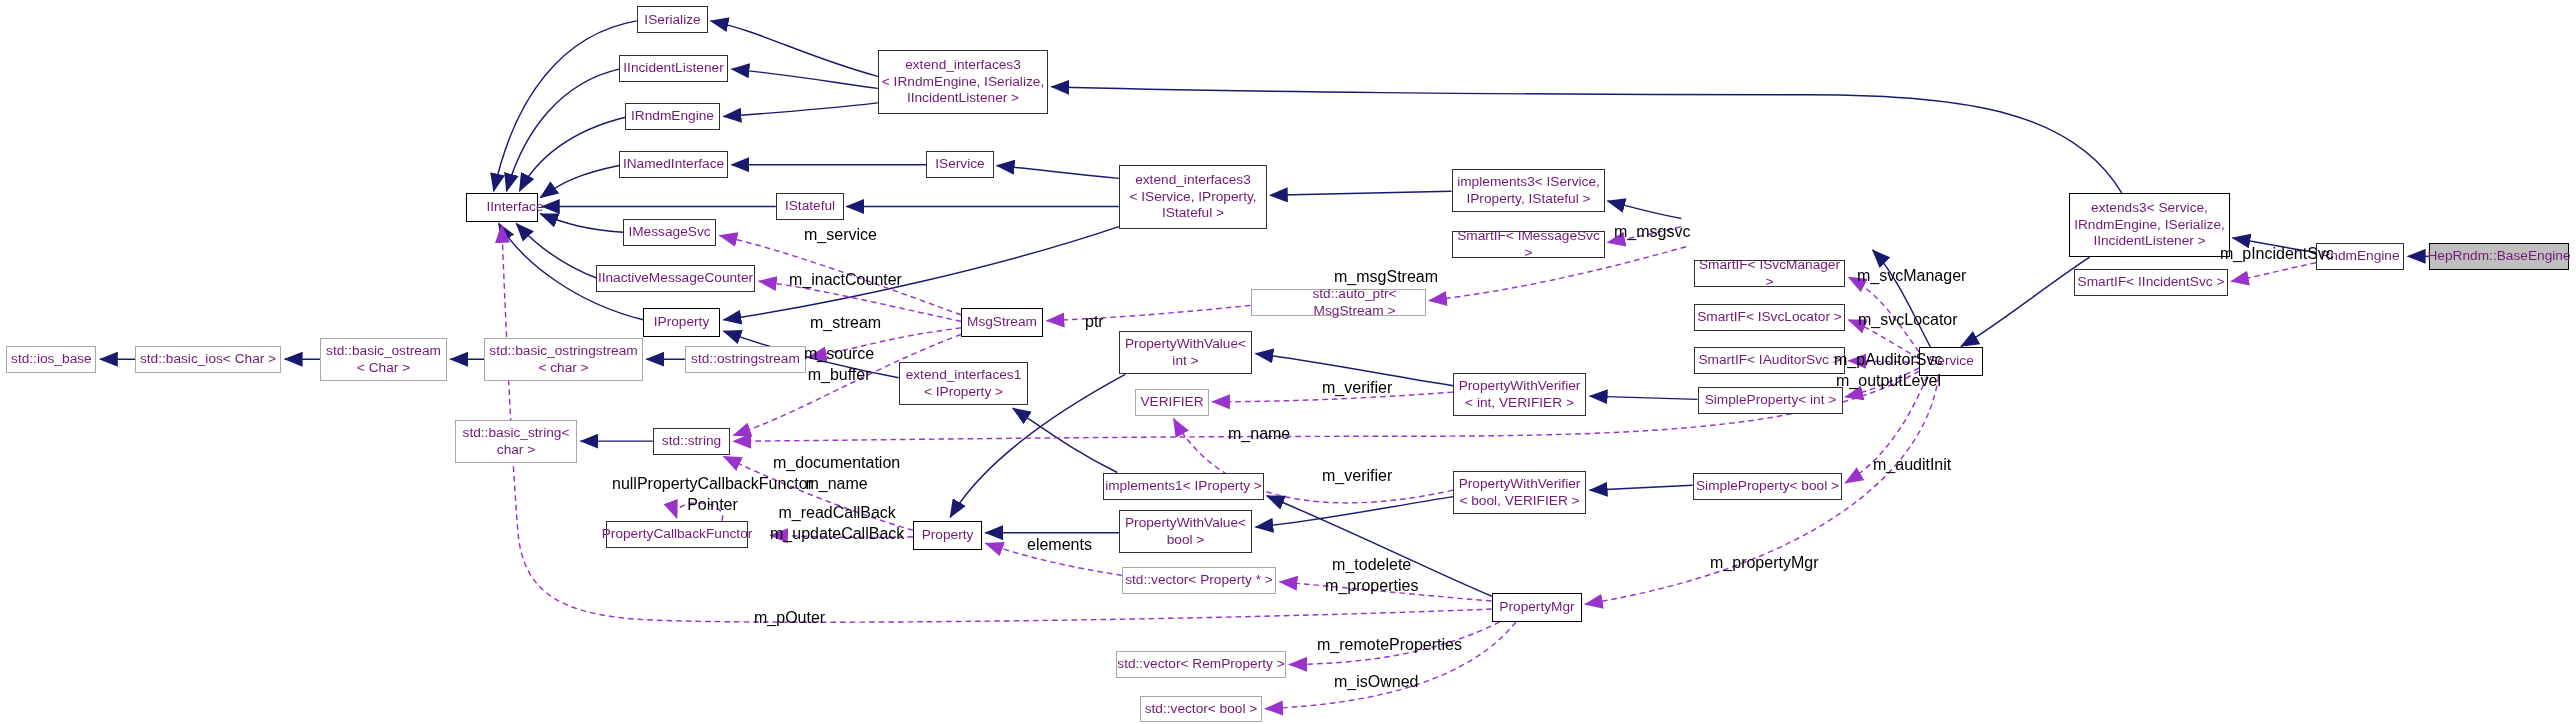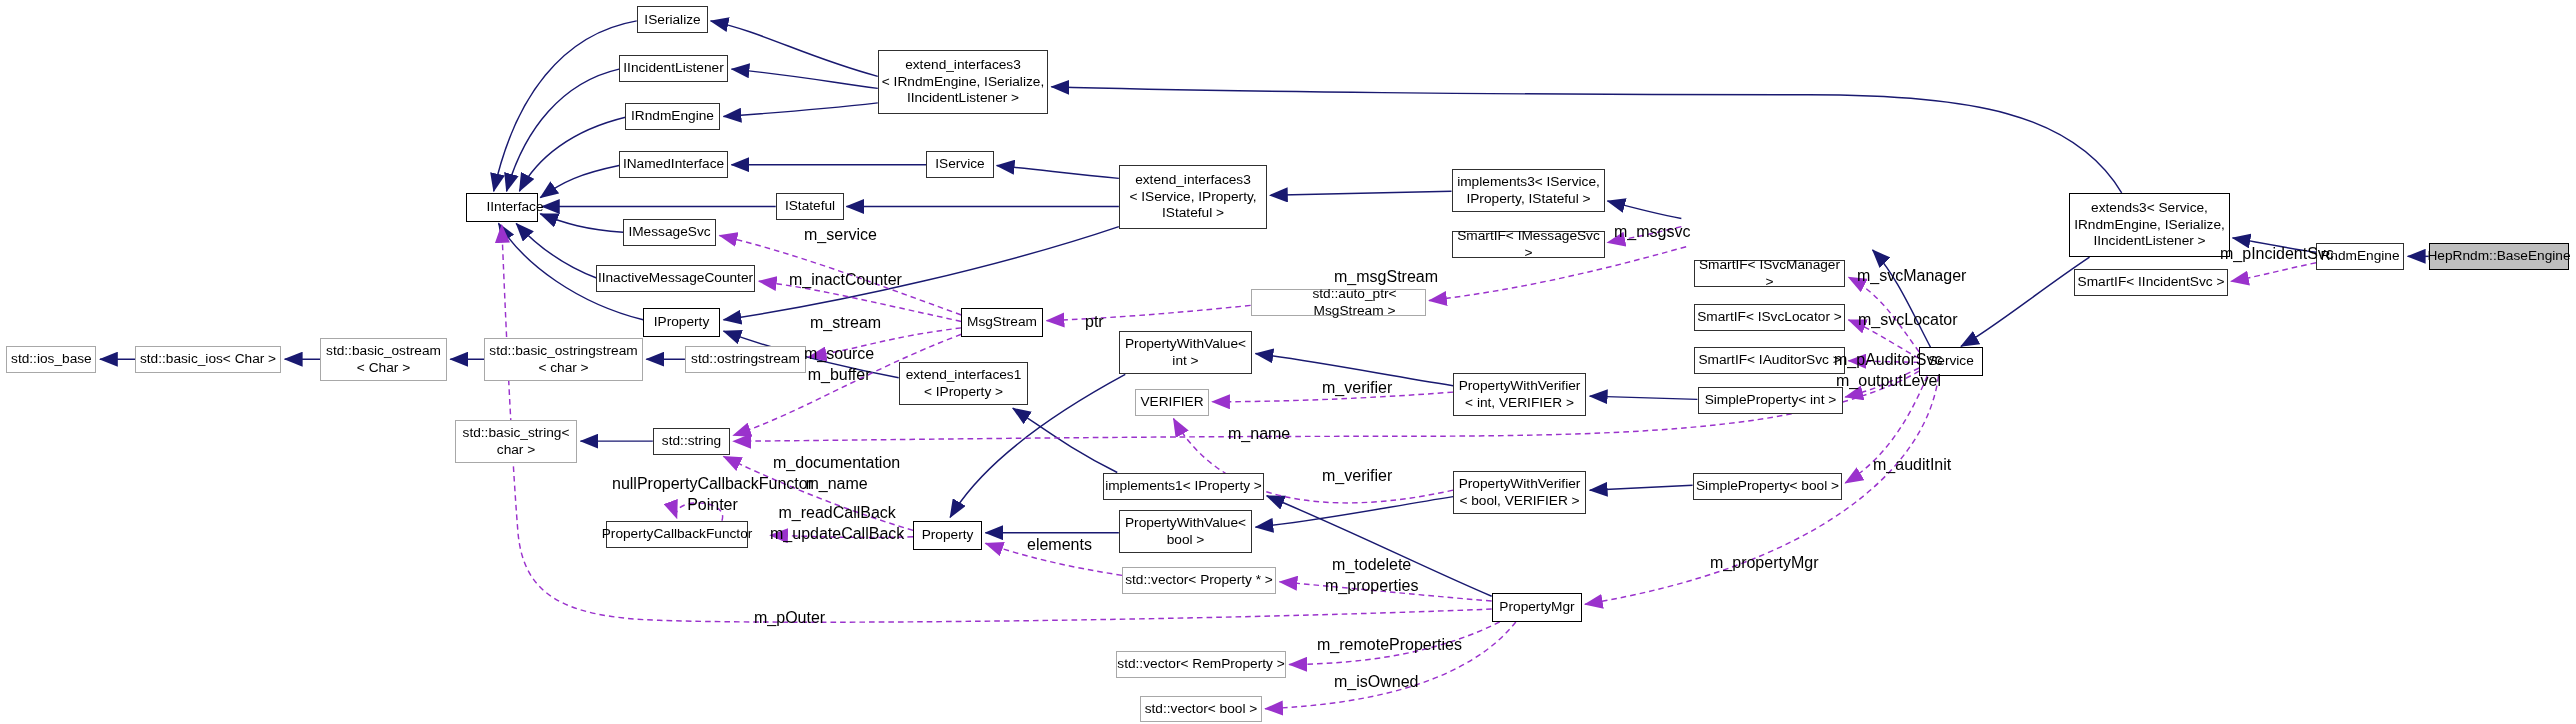--- a/index.html
+++ b/index.html
@@ -1,20 +1,20 @@
 <!DOCTYPE html>
 <html style="font-size:13px"><head>
 <meta charset="utf-8">
 <style>
   html,body{margin:0;padding:0;background:#ffffff;}
   #diagram{position:relative;width:2576px;height:724px;background:#ffffff;overflow:hidden;
            font-family:"Liberation Sans", sans-serif;}
   #edges{position:absolute;left:0;top:0;width:2576px;height:724px;z-index:1;}
   .node{position:absolute;display:flex;align-items:center;justify-content:center;
-        background:#ffffff;color:#000000;text-align:center;white-space:pre-line;
+        background:#ffffff;color:#701a75;text-align:center;white-space:pre-line;
         font-size:13.7px;line-height:1.22;z-index:2;box-sizing:border-box;}
   .node.normal{border:0.8px solid #303030;}
   .node.bold{border:1.6px solid #000000;}
   .node.external{border:0.8px solid #a8a8a8;}
   .node.target{border:1.6px solid #000000;background:#bfbfbf;}
   .edge-label{position:absolute;color:#000;font-size:16px;line-height:1.3;
               white-space:pre-line;text-align:center;z-index:3;}
   path.solid{fill:none;stroke:#191970;stroke-width:1.8;}
   path.dashed{fill:none;stroke:#9a32cc;stroke-width:1.8;stroke-dasharray:7,5;}
 </style>

